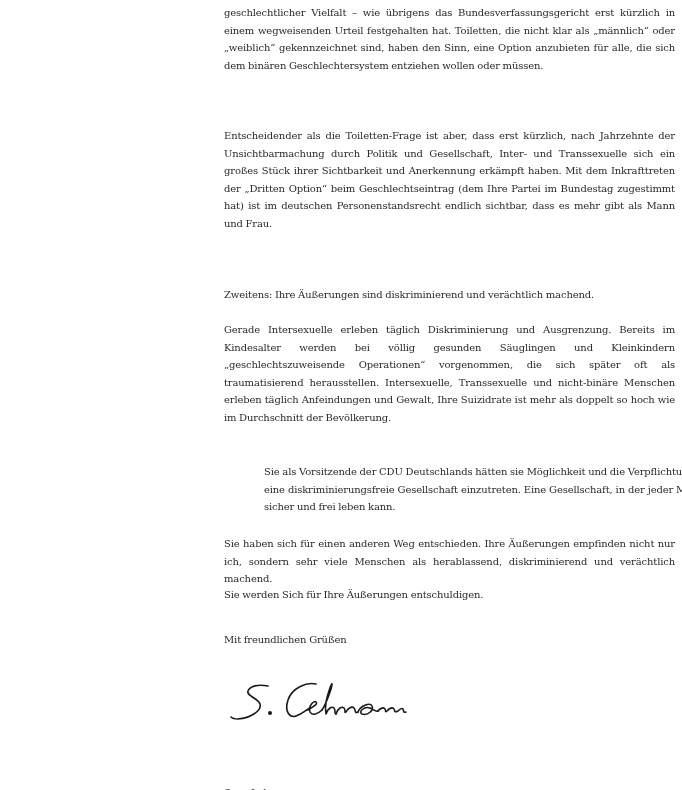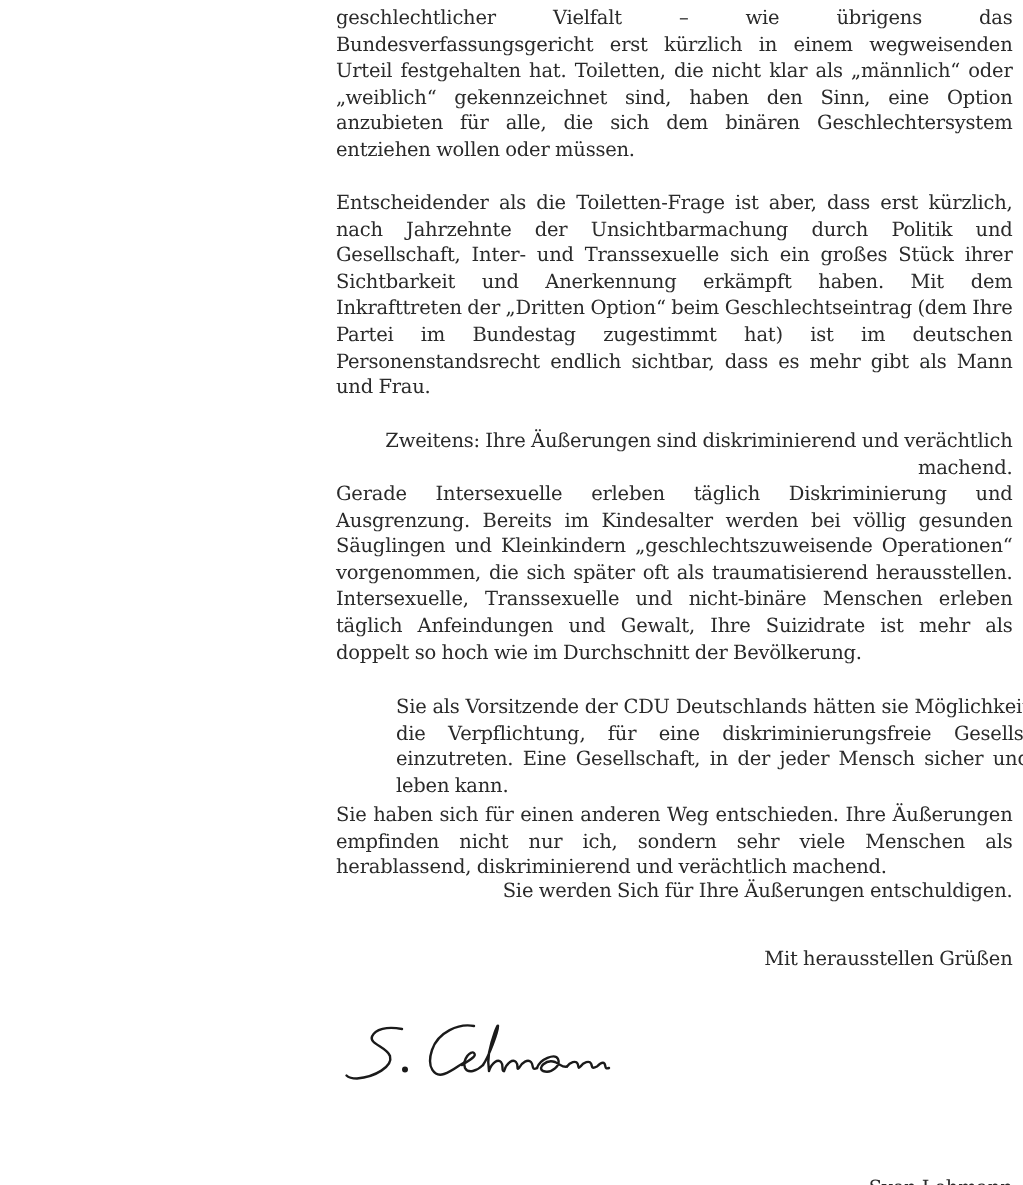--- a/index.html
+++ b/index.html
@@ -19,47 +19,47 @@
     position: absolute;
     left: 224px;
     top: 0;
     width: 451px;
   }
   .para {
     position: absolute;
     left: 0;
     width: 451px;
     margin: 0;
-    font-size: 13px;
+    font-size: 10px;
     line-height: 17.6px;
     text-align: justify;
     letter-spacing: -0.15px;
     word-spacing: -0.3px;
   }
-  .para.left { text-align: right; }
+  .para.left { text-align: left; }
   .signature {
     position: absolute;
     left: 4px;
     top: 678px;
     width: 240px;
     height: 50px;
   }
 </style>
 </head>
 <body>
 
 <div class="page">
   <p class="para" style="top:4px;">geschlechtlicher Vielfalt – wie übrigens das Bundesverfassungsgericht erst kürzlich in einem wegweisenden Urteil festgehalten hat. Toiletten, die nicht klar als „männlich“ oder „weiblich“ gekennzeichnet sind, haben den Sinn, eine Option anzubieten für alle, die sich dem binären Geschlechtersystem entziehen wollen oder müssen.</p>
   <p class="para" style="top:127px;">Entscheidender als die Toiletten-Frage ist aber, dass erst kürzlich, nach Jahrzehnte der Unsichtbarmachung durch Politik und Gesellschaft, Inter- und Transsexuelle sich ein großes Stück ihrer Sichtbarkeit und Anerkennung erkämpft haben. Mit dem Inkrafttreten der „Dritten Option“ beim Geschlechtseintrag (dem Ihre Partei im Bundestag zugestimmt hat) ist im deutschen Personenstandsrecht endlich sichtbar, dass es mehr gibt als Mann und Frau.</p>
   <p class="para left" style="top:286px;">Zweitens: Ihre Äußerungen sind diskriminierend und verächtlich machend.</p>
   <p class="para" style="top:321px;">Gerade Intersexuelle erleben täglich Diskriminierung und Ausgrenzung. Bereits im Kindesalter werden bei völlig gesunden Säuglingen und Kleinkindern „geschlechtszuweisende Operationen“ vorgenommen, die sich später oft als traumatisierend herausstellen. Intersexuelle, Transsexuelle und nicht-binäre Menschen erleben täglich Anfeindungen und Gewalt, Ihre Suizidrate ist mehr als doppelt so hoch wie im Durchschnitt der Bevölkerung.</p>
   <p class="para" style="top:463px;margin-left:40px;">Sie als Vorsitzende der CDU Deutschlands hätten sie Möglichkeit und die Verpflichtung, für eine diskriminierungsfreie Gesellschaft einzutreten. Eine Gesellschaft, in der jeder Mensch sicher und frei leben kann.</p>
   <p class="para" style="top:535px;">Sie haben sich für einen anderen Weg entschieden. Ihre Äußerungen empfinden nicht nur ich, sondern sehr viele Menschen als herablassend, diskriminierend und verächtlich machend.</p>
   <p class="para left" style="top:586px;">Sie werden Sich für Ihre Äußerungen entschuldigen.</p>
-  <p class="para left" style="top:631px;">Mit herausstellen Grüßen</p>
+  <p class="para left" style="top:631px;">Mit freundlichen Grüßen</p>
 
   <svg class="signature" viewBox="0 0 240 50" fill="none" stroke="#1a1a1a" stroke-width="1.6" stroke-linecap="round" stroke-linejoin="round">
 
     <path d="M40 8 C30 6, 22 8, 20 13 C18 18, 30 20, 32 26 C34 33, 22 40, 10 41 C6 41, 4 40, 3 39"></path>
 
     <circle cx="42" cy="35" r="1.2" fill="#1a1a1a"></circle>
 
     <path d="M88 6 C78 4, 64 10, 60 22 C56 34, 62 40, 68 38 C74 36, 78 32, 82 30"></path>
 
     <path d="M80 32 C86 28, 90 26, 88 24 C86 22, 80 28, 82 34 C84 38, 90 36, 94 32"></path>

